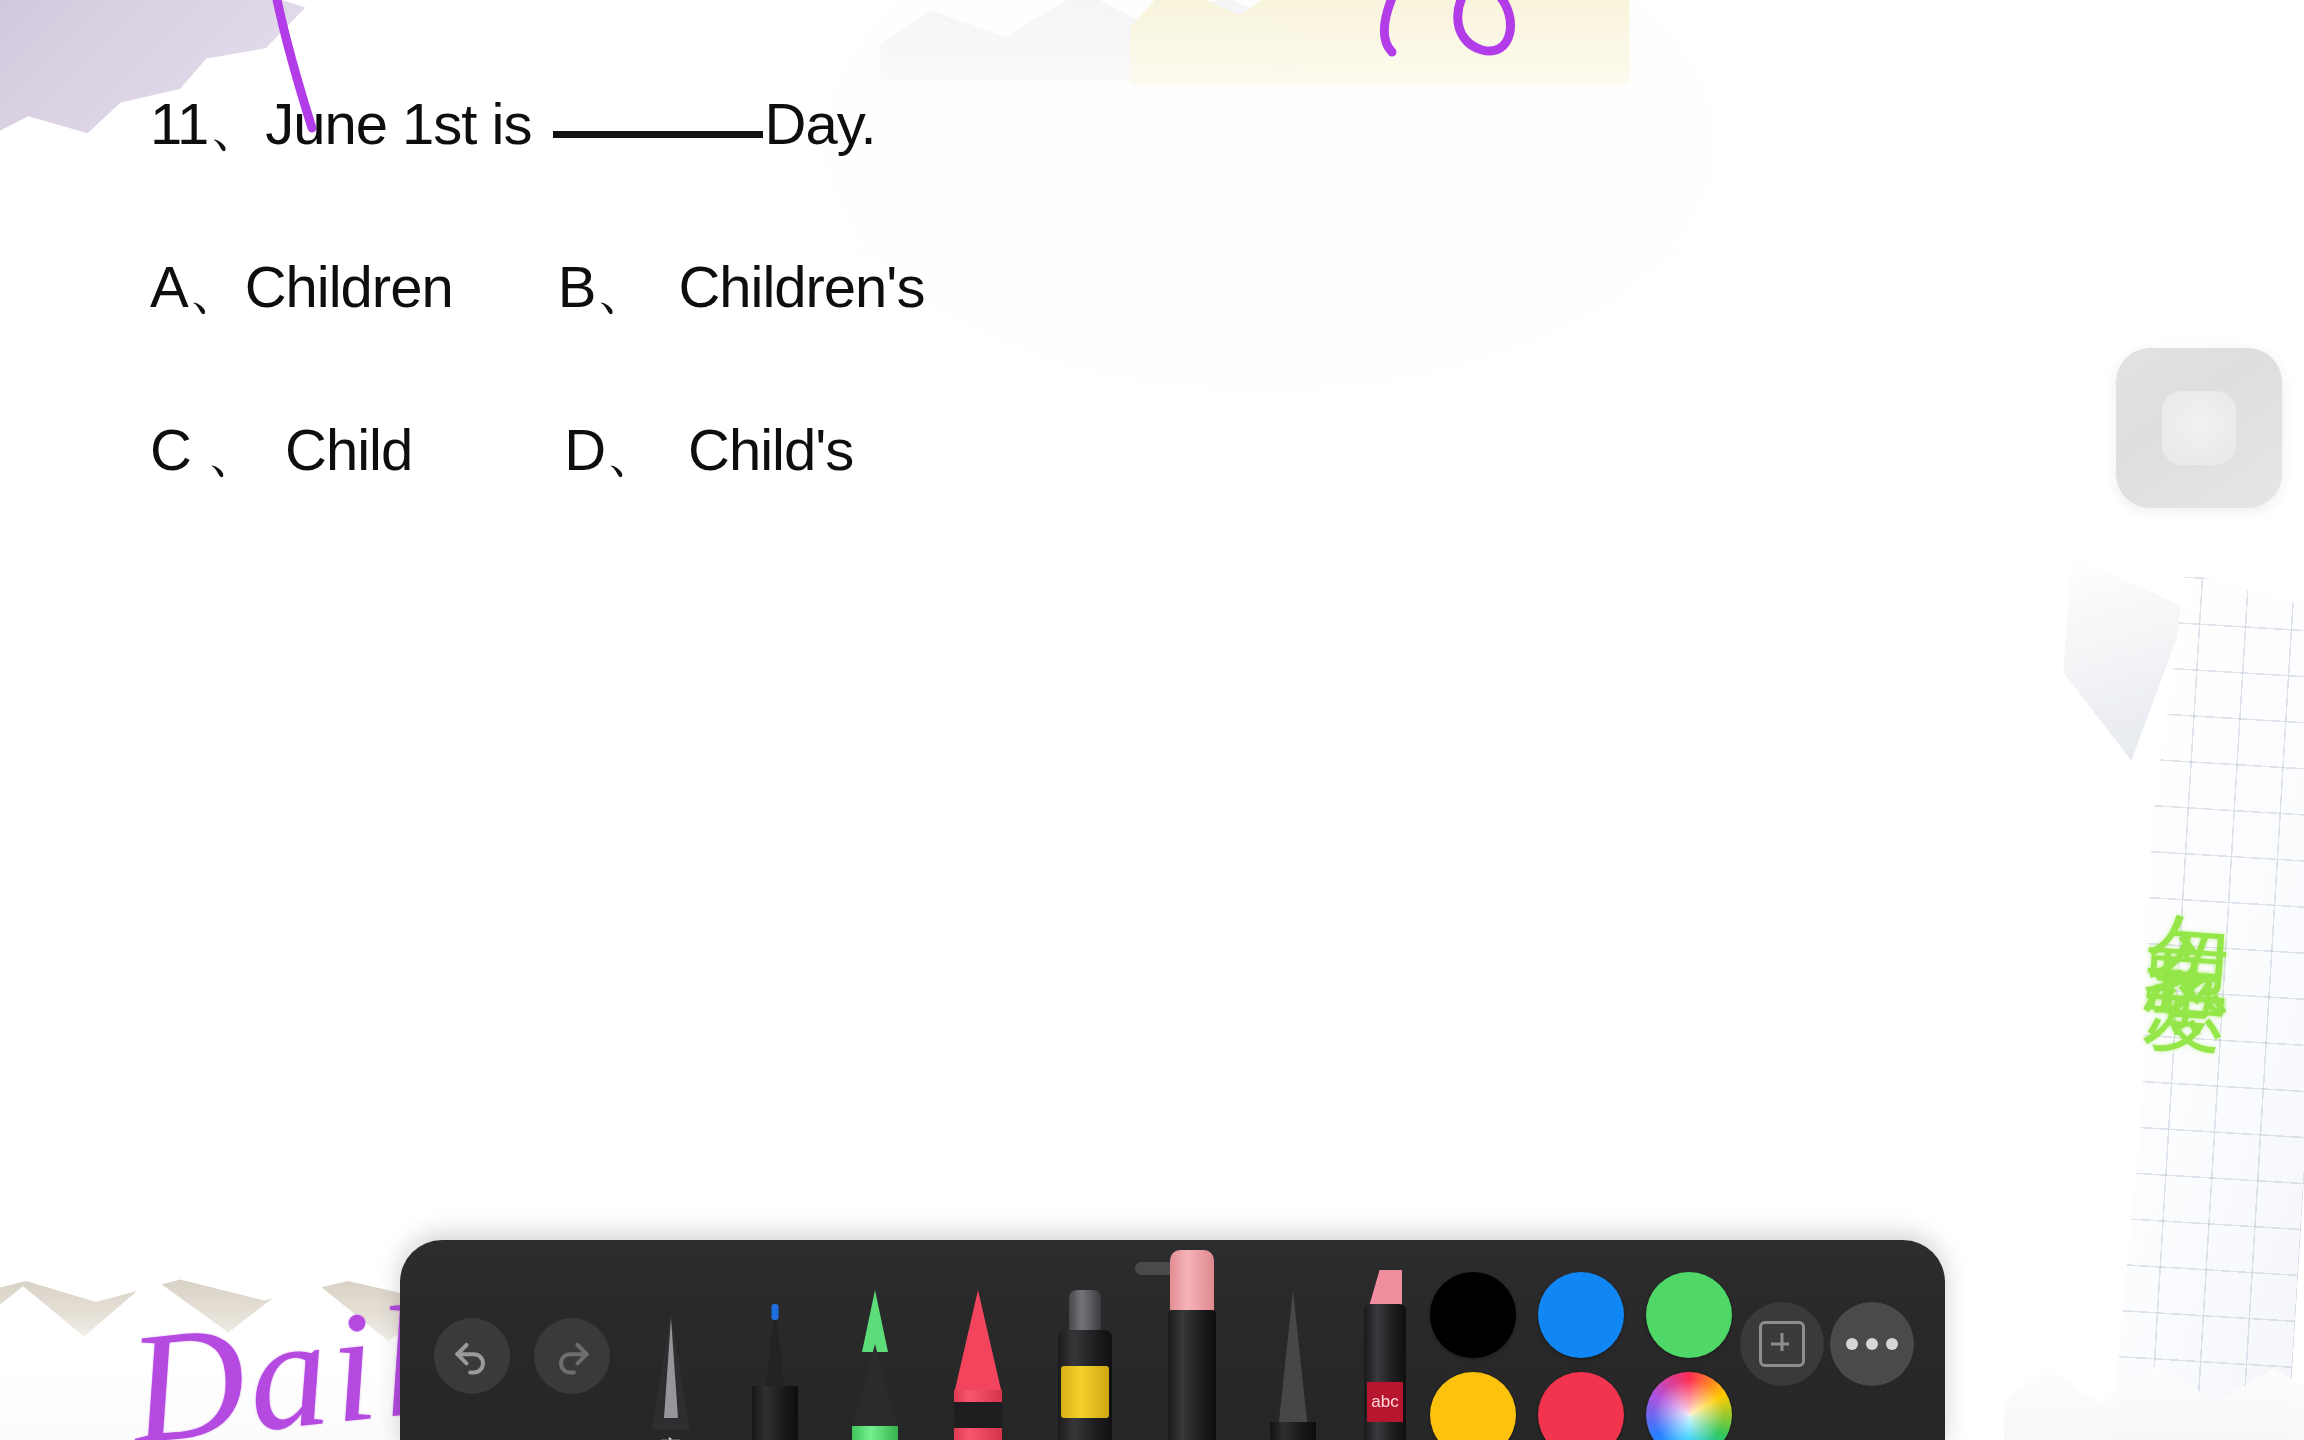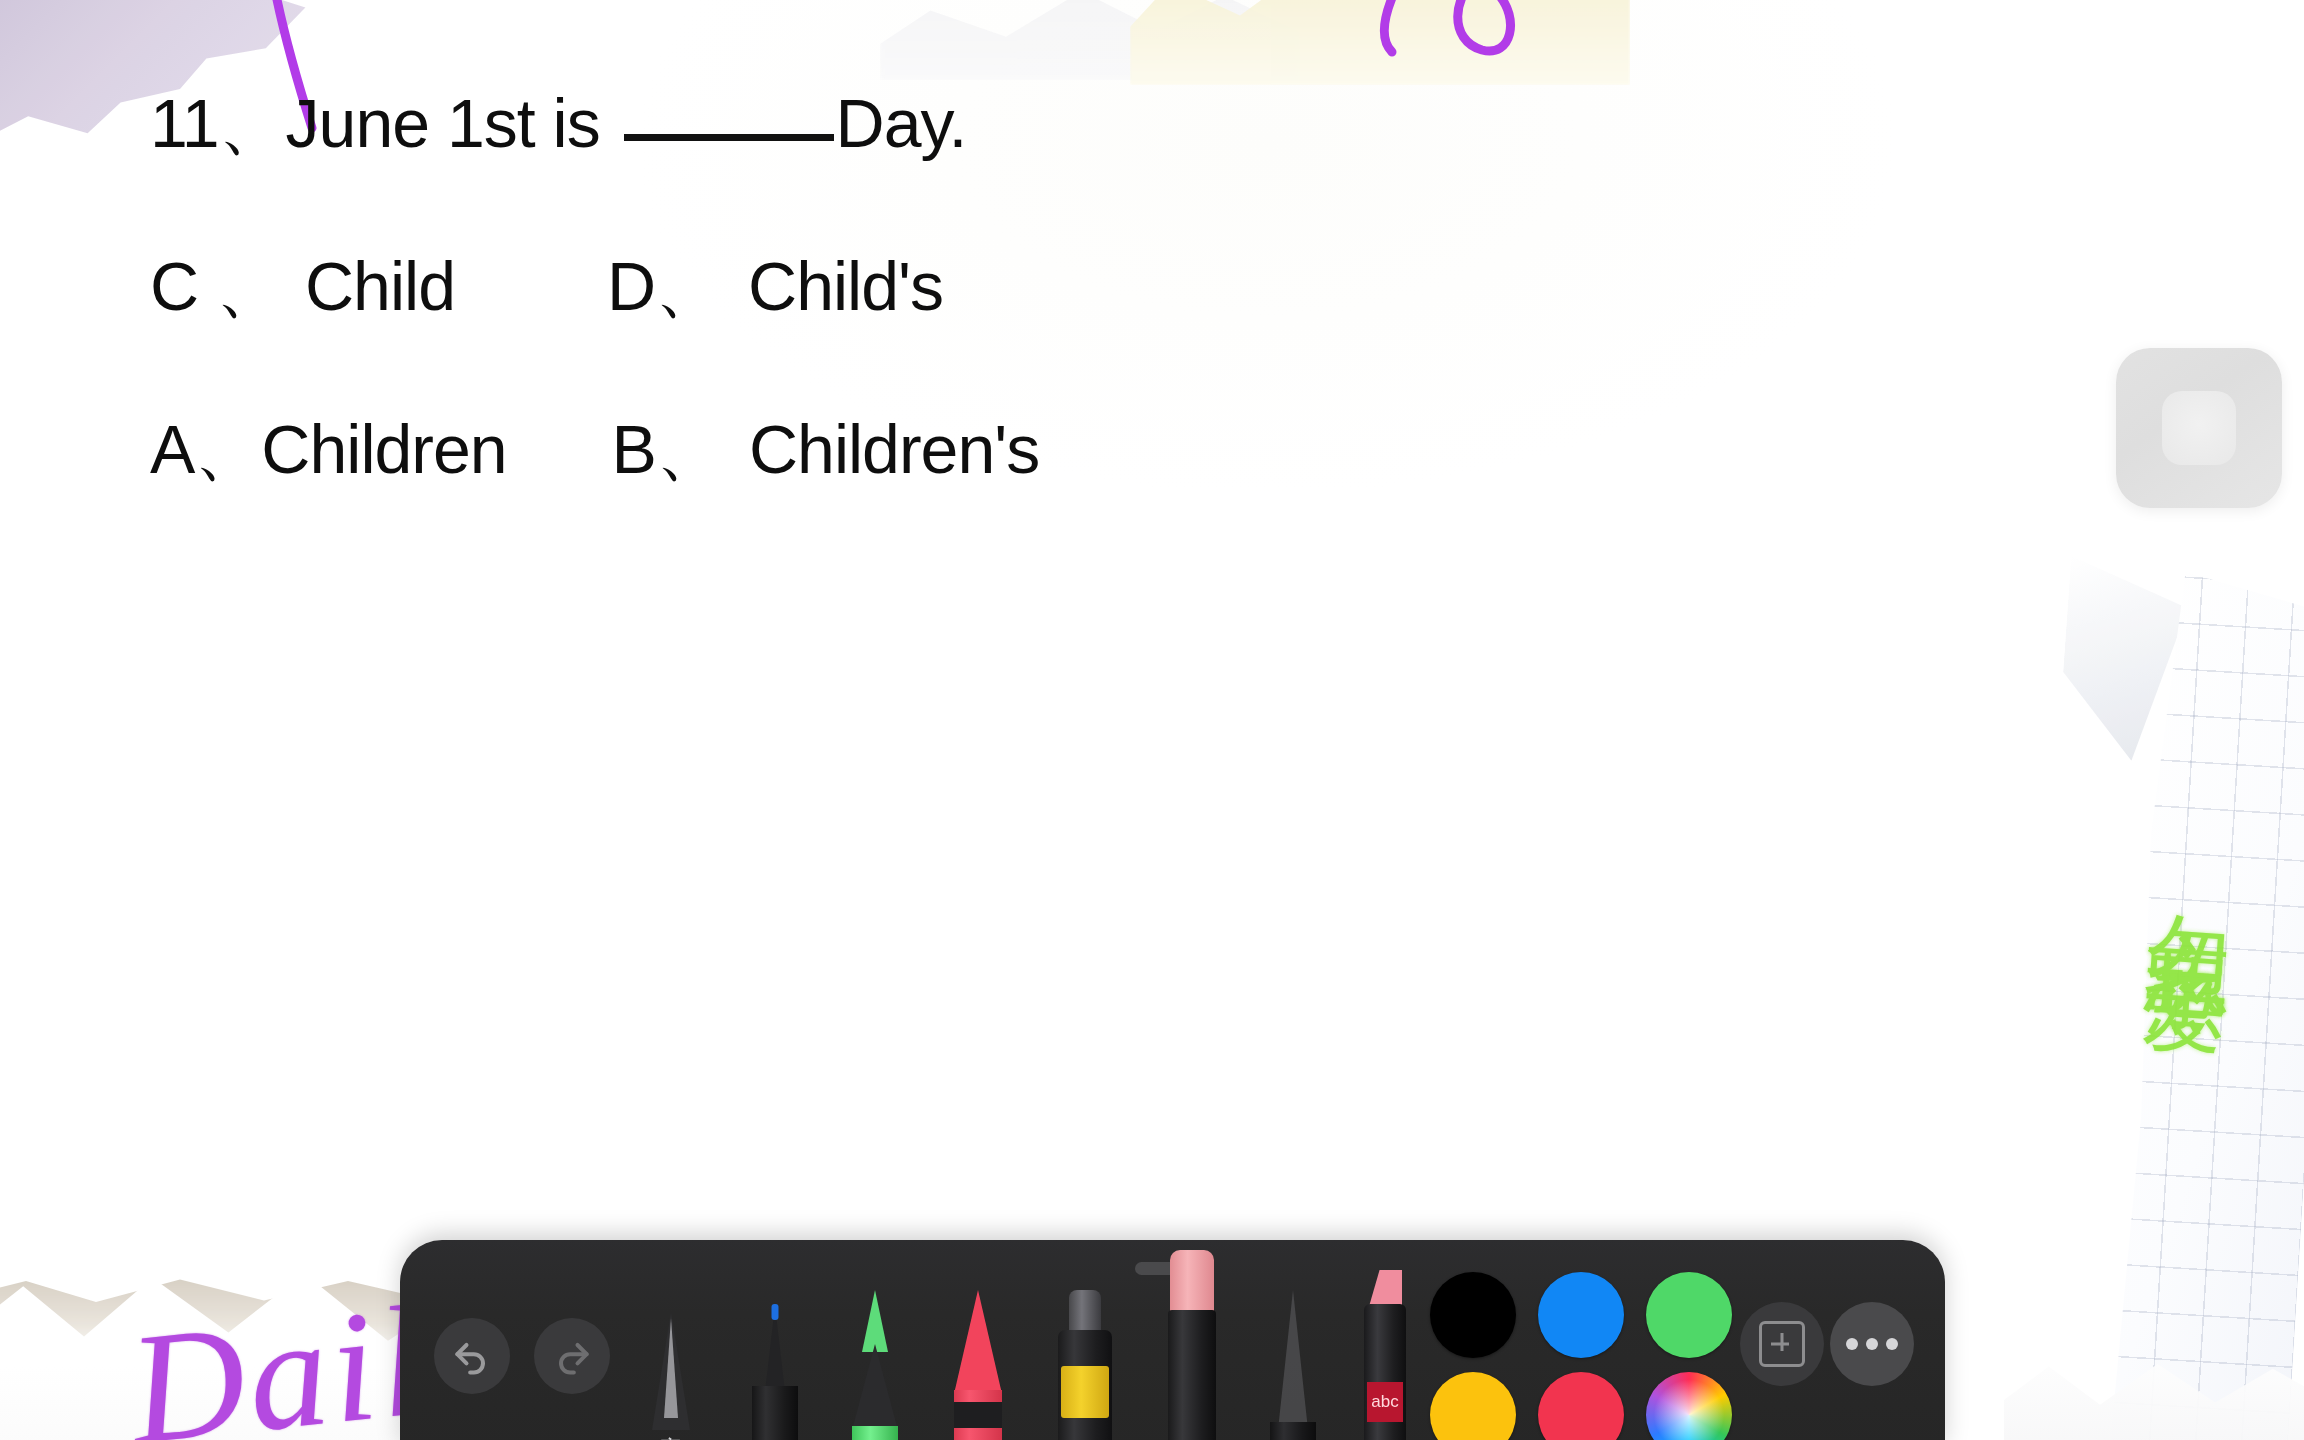--- a/index.html
+++ b/index.html
@@ -81,21 +81,21 @@
 
   
   #question-block{
     position:absolute;left:150px;top:42px;
     color:#0e0e0e;
     font-family:"Liberation Sans","DejaVu Sans",sans-serif;
     font-weight:400;
   }
   .q-line{
     white-space:pre;
-    font-size:68px;
+    font-size:58px;
     line-height:163px;
     letter-spacing:-1px;
   }
   .q-line.opts{ }
   .blank{
     display:inline-block;
     border-bottom:7px solid #111;
     width:210px;
     vertical-align:6px;
     margin:0 2px 0 6px;
@@ -221,23 +221,23 @@
   <svg id="ink-layer" viewBox="0 0 2304 1440">
     <path d="M275 -10 C 285 40, 300 90, 312 128" stroke="#b23ce8" stroke-width="9" fill="none" stroke-linecap="round"></path>
     <path d="M1400 -20 C 1385 10, 1378 38, 1392 52" stroke="#b23ce8" stroke-width="9" fill="none" stroke-linecap="round"></path>
     <path d="M1480 -25 C 1452 -5, 1448 40, 1482 50 C 1512 58, 1520 18, 1498 -6" stroke="#b23ce8" stroke-width="9" fill="none" stroke-linecap="round"></path>
   </svg>
 
   <div id="question-block">
 
     <div class="q-line"><span>11、</span><span>June 1st is </span><span class="blank"></span><span>Day.</span></div>
 
+    <div class="q-line opts"><span>A、</span><span>Children</span><span class="opt-gap"></span><span>B、</span><span class="opt-gap" style="width:26px"></span><span>Children's</span></div>
+
     <div class="q-line opts"><span>C 、</span><span class="opt-gap" style="width:22px"></span><span>Child</span><span class="opt-gap" style="width:152px"></span><span>D、</span><span class="opt-gap" style="width:26px"></span><span>Child's</span></div>
-
-    <div class="q-line opts"><span>A、</span><span>Children</span><span class="opt-gap"></span><span>B、</span><span class="opt-gap" style="width:26px"></span><span>Children's</span></div>
   </div>
 
   <div id="daily-script">Daily</div>
   <div id="cn-vertical">勿忘字热爱</div>
 
   <div id="side-button"></div>
 
   <div id="toolbar">
 
     <div id="grab-handle"></div>

